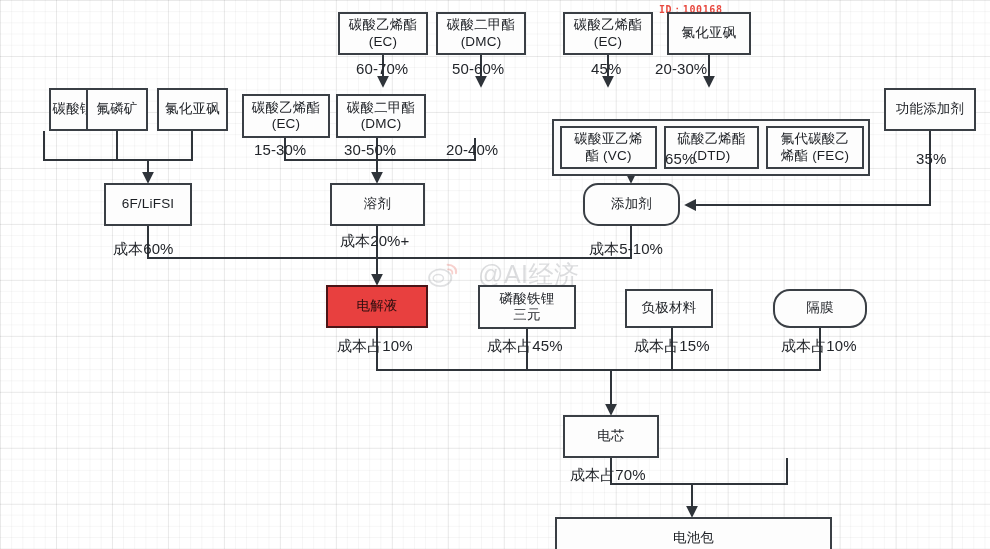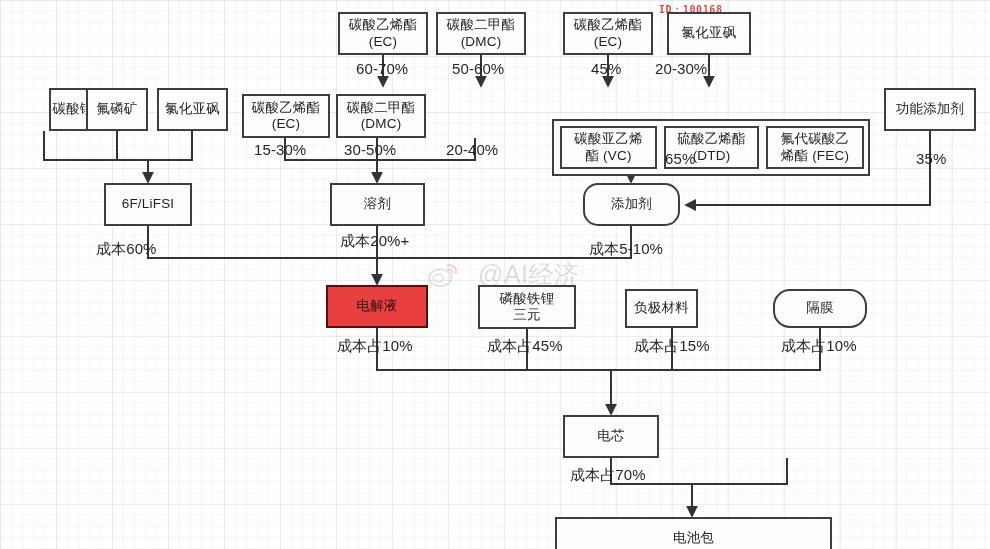--- a/index.html
+++ b/index.html
@@ -179,28 +179,28 @@
   <div class="edge-label" style="left:254px; top:141px;">15-30%</div>
   <div class="edge-label" style="left:344px; top:141px;">30-50%</div>
   <div class="edge-label" style="left:446px; top:141px;">20-40%</div>
   <div class="edge-label" style="left:665px; top:150px;">65%</div>
   <div class="edge-label" style="left:916px; top:150px;">35%</div>
 
   <div class="node" style="left:104px; top:183px; width:88px; height:43px;">6F/LiFSI</div>
   <div class="node" style="left:330px; top:183px; width:95px; height:43px;text-align:right;">溶剂</div>
   <div class="node" style="left:583px; top:183px; width:97px; height:43px;border-radius:15px;">添加剂</div>
 
-  <div class="edge-label" style="left:96px; top:240px;">成本60%</div>
+  <div class="edge-label" style="left:113px; top:240px;">成本60%</div>
   <div class="edge-label" style="left:340px; top:232px;">成本20%+</div>
   <div class="edge-label" style="left:589px; top:240px;">成本5-10%</div>
 
   <div class="node highlight" style="left:326px; top:285px; width:102px; height:43px;">电解液</div>
   <div class="node" style="left:478px; top:285px; width:98px; height:44px;">磷酸铁锂
 三元</div>
-  <div class="node" style="left:625px; top:289px; width:73px; height:39px;">负极材料</div>
+  <div class="node" style="left:625px; top:289px; width:88px; height:39px;">负极材料</div>
   <div class="node" style="left:773px; top:289px; width:94px; height:39px;border-radius:17px;">隔膜</div>
 
   <div class="edge-label" style="left:337px; top:337px;">成本占10%</div>
   <div class="edge-label" style="left:487px; top:337px;">成本占45%</div>
   <div class="edge-label" style="left:634px; top:337px;">成本占15%</div>
   <div class="edge-label" style="left:781px; top:337px;">成本占10%</div>
 
   <div class="node" style="left:563px; top:415px; width:96px; height:43px;">电芯</div>
 
   <div class="edge-label" style="left:570px; top:466px;">成本占70%</div>

